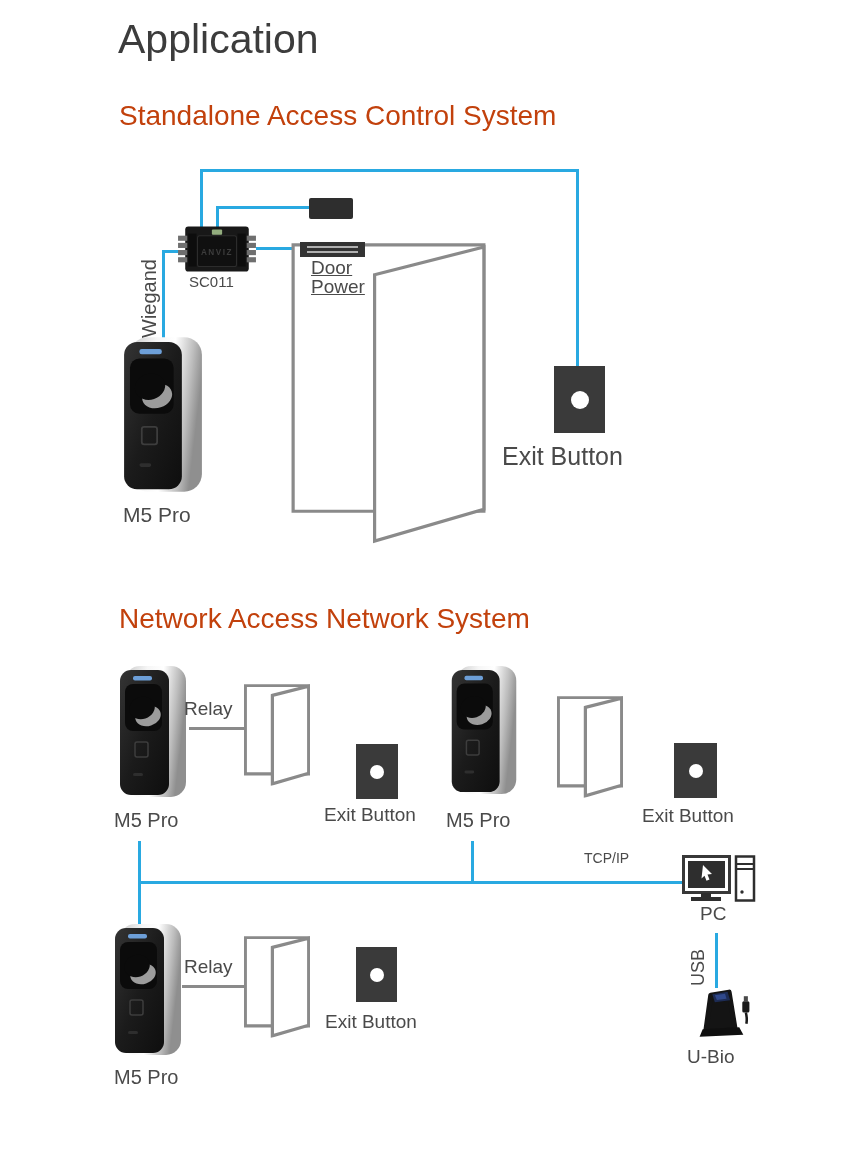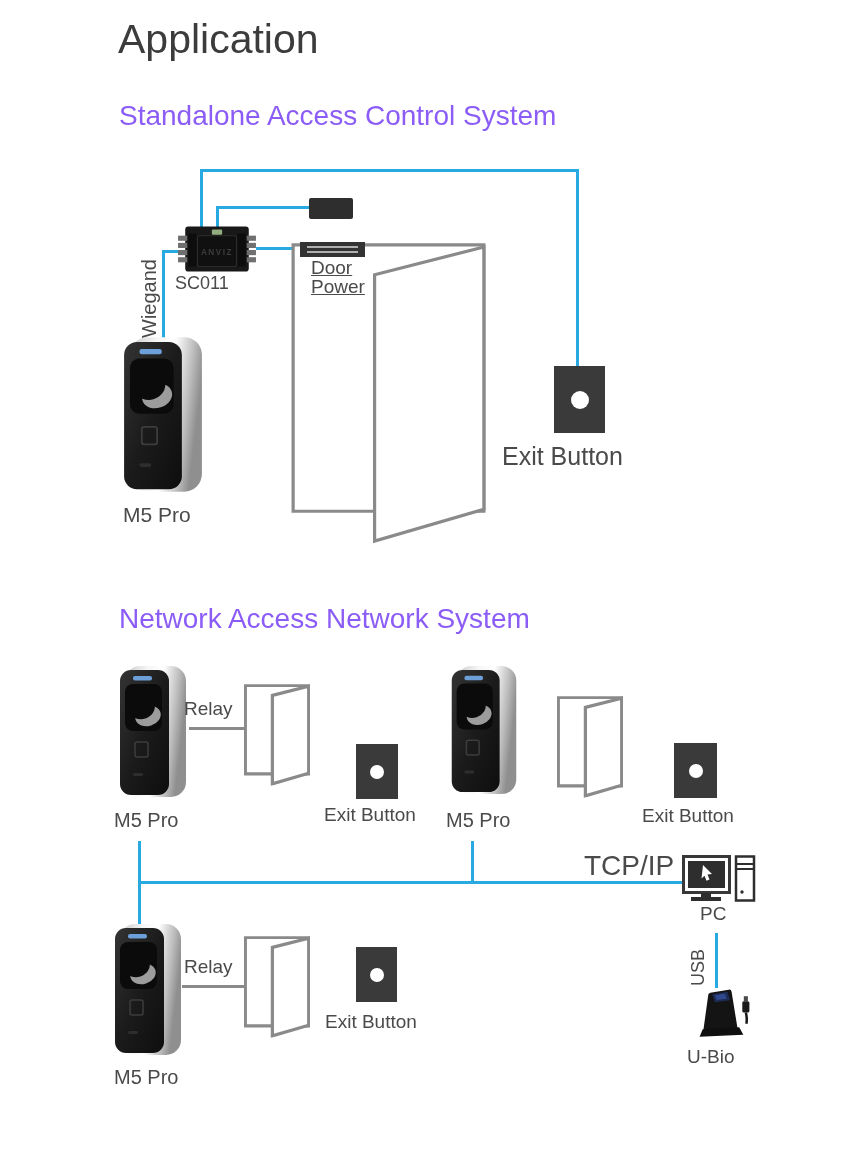--- a/index.html
+++ b/index.html
@@ -1,21 +1,21 @@
 <!DOCTYPE html>
 <html><head>
 <meta charset="utf-8">
 <style>
   html,body{margin:0;padding:0;background:#fff;}
   .canvas{
     position:relative;width:850px;height:1172px;background:#ffffff;overflow:hidden;
     font-family:"Liberation Sans", sans-serif;color:#4a4a4a;
   }
   h1.title{position:absolute;margin:0;font-weight:400;color:#3c3c3c;}
-  h2.heading{position:absolute;margin:0;font-weight:400;color:#8b5cf6;}
+  h2.heading{position:absolute;margin:0;font-weight:400;color:#c2410c;}
   .lbl{position:absolute;color:#4a4a4a;white-space:nowrap;line-height:1.05;}
   .rot{transform:rotate(-90deg);transform-origin:0 0;}
   .wire{position:absolute;background:#29a9e1;}
   .gwire{position:absolute;background:#8a8a8a;}
   .blackbox{position:absolute;background:#2e2e2e;border-radius:2px;}
   .exitbtn{position:absolute;background:#3a3a3a;display:flex;align-items:center;justify-content:center;}
   .exitbtn .hole{background:#ffffff;border-radius:50%;}
   .hole-lg{width:18px;height:18px;}
   .hole-sm{width:14px;height:14px;}
   .lockbar{position:absolute;background:#333333;}
@@ -119,21 +119,21 @@
 
   <svg class="part" style="left:289px;top:241px;" width="199" height="306" viewBox="0 0 200 308">
       <use href="#sym-door"></use>
     </svg>
 
   <div class="blackbox" style="left:309px;top:198px;width:44px;height:21px;"></div>
 
   <svg class="part" style="left:176px;top:225px;" width="82" height="48" viewBox="0 0 80 46">
       <use href="#sym-sc011"></use>
     </svg>
-  <div class="lbl" style="left:175px;top:274px;font-size:18px;">SC011</div>
+  <div class="lbl" style="left:189px;top:274px;font-size:15px;">SC011</div>
 
   <div class="lockbar" style="left:300px;top:242px;width:65px;height:15px;">
       <i class="l1"></i>
       <i class="l2"></i>
     </div>
   <div class="lbl dl" style="left:311px;top:258px;font-size:19px;">
     <span>Door</span><br>
     <span>Power</span>
   </div>
 
@@ -173,21 +173,21 @@
       <use href="#sym-door"></use>
     </svg>
   <div class="exitbtn" style="left:674px;top:743px;width:43px;height:55px;">
       <div class="hole hole-sm"></div>
     </div>
   <div class="lbl" style="left:642px;top:806px;font-size:19px;">Exit Button</div>
 
   <div class="wire" style="left:138px;top:841px;width:3px;height:85px;"></div>
   <div class="wire" style="left:138px;top:881px;width:546px;height:3px;"></div>
   <div class="wire" style="left:471px;top:841px;width:3px;height:42px;"></div>
-  <div class="lbl" style="left:584px;top:851px;font-size:28px;">TCP/IP</div>
+  <div class="lbl" style="left:584px;top:851px;font-size:14px;">TCP/IP</div>
 
   <svg class="part" style="left:682px;top:855px;" width="74" height="48" viewBox="0 0 74 48">
       <use href="#sym-pc"></use>
     </svg>
   <div class="lbl" style="left:700px;top:904px;font-size:19px;">PC</div>
 
   <div class="wire" style="left:715px;top:933px;width:3px;height:55px;"></div>
   <div class="lbl rot" style="left:689px;top:986px;font-size:18px;">USB</div>
   <svg class="part" style="left:690px;top:983px;" width="68" height="63" viewBox="0 0 66 62">
       <use href="#sym-ubio"></use>

